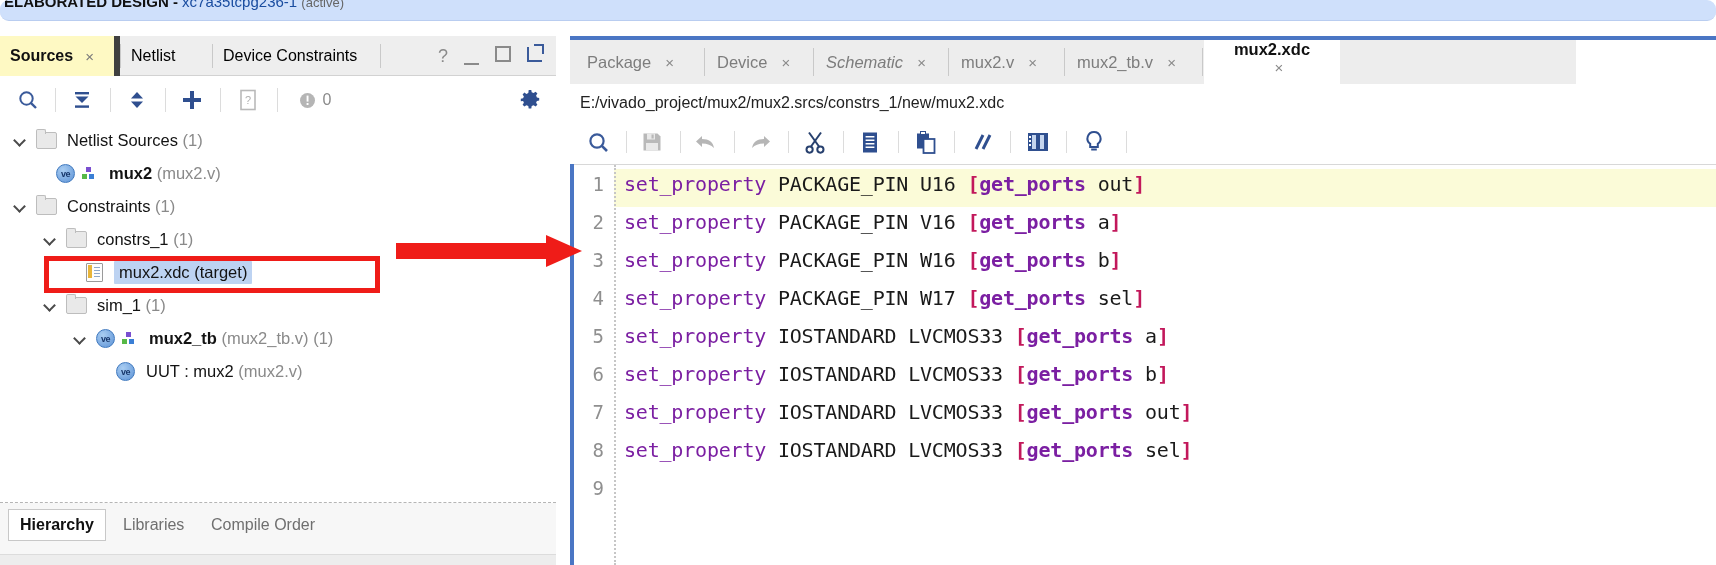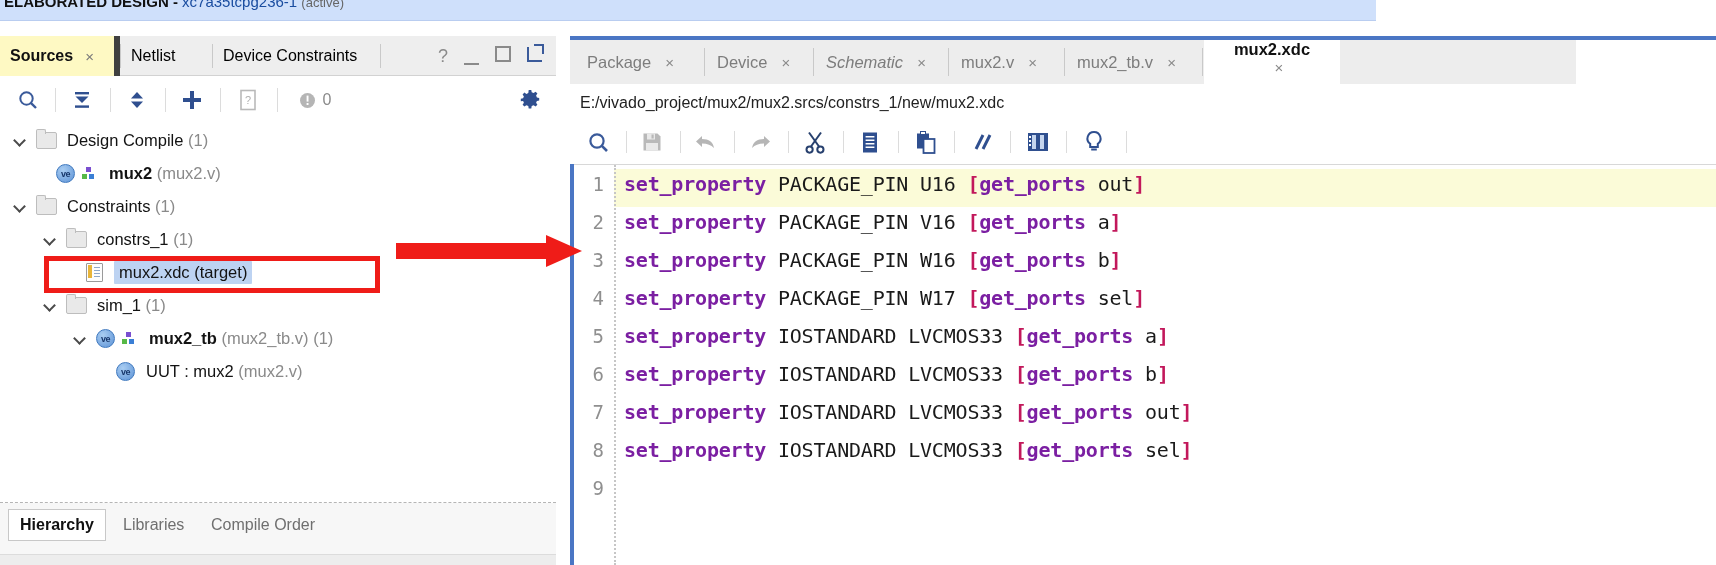--- a/index.html
+++ b/index.html
@@ -5,23 +5,24 @@
   html,body{margin:0;padding:0;}
   body{
     width:1716px;height:565px;overflow:hidden;background:#ffffff;
     font-family:"Liberation Sans","DejaVu Sans",sans-serif;
     -webkit-font-smoothing:antialiased;
   }
   .root{position:relative;width:1716px;height:565px;}
 
   
   .banner{
-    position:absolute;left:0;top:0;width:1376px;height:20px;
+    position:absolute;left:0;top:0;width:1716px;height:20px;
     background:#cfe0fb;border-bottom:1px solid #b9cdf0;
     overflow:hidden;
+    border-radius:9px;
   }
   .banner-inner{
     position:absolute;left:4px;top:-7px;white-space:nowrap;
     font-size:15px;color:#1a1a1a;
   }
   .banner-title{font-weight:bold;color:#111;}
   .banner-dash{color:#111;font-weight:bold;}
   .banner-part{color:#1a4da0;}
   .banner-state{color:#666;font-size:13px;}
 
@@ -182,21 +183,21 @@
     position:absolute;left:0;width:30px;text-align:right;
     font-family:"DejaVu Sans Mono","Liberation Mono",monospace;
     font-size:19px;color:#8f8f8f;
   }
   .cline-hl{position:absolute;left:40px;top:0;width:1102px;height:38px;background:#fbfbd8;}
   .code{
     position:absolute;left:50px;
     font-family:"DejaVu Sans Mono","Liberation Mono",monospace;
     font-size:20px;white-space:pre;letter-spacing:-0.2px;
   }
-  .k-cmd{color:#7b1fa2;font-weight:bold;}
+  .k-cmd{color:#7b1fa2;font-weight:normal;}
   .k-arg{color:#1a1a1a;}
   .k-brk{color:#c2185b;font-weight:bold;}
   .k-fn{color:#7b1fa2;font-weight:bold;}
   .k-port{color:#1a1a1a;}
 
   svg{display:block;}
 </style>
 </head>
 <body>
 
@@ -284,21 +285,21 @@
             <path d="M9.7 1h2.6l.4 2.3 1.9.8 2-1.3 1.8 1.8-1.3 2 .8 1.9 2.3.4v2.6l-2.3.4-.8 1.9 1.3 2-1.8 1.8-2-1.3-1.9.8-.4 2.3H9.7l-.4-2.3-1.9-.8-2 1.3-1.8-1.8 1.3-2-.8-1.9L1.8 12.3V9.7l2.3-.4.8-1.9-1.3-2 1.8-1.8 2 1.3 1.9-.8z" fill="#2f4f8f"></path>
           </svg>
       </div>
     </div>
 
     <div class="tree">
 
       <div class="trow" style="padding-left:14px;gap:10px;">
         <span class="chev"></span>
         <span class="folder"></span>
-        <span class="tplain"><span>Design Compile</span><span class="tmeta"> (1)</span></span>
+        <span class="tplain"><span>Netlist Sources</span><span class="tmeta"> (1)</span></span>
       </div>
 
       <div class="trow" style="padding-left:56px;gap:7px;">
         <span class="vicon">ve</span>
         <span class="hicon">
             <i></i>
             <i></i>
             <i></i>
           </span>
         <span class="tname" style="margin-left:6px;"><span>mux2</span><span class="tmeta"> (mux2.v)</span></span>

